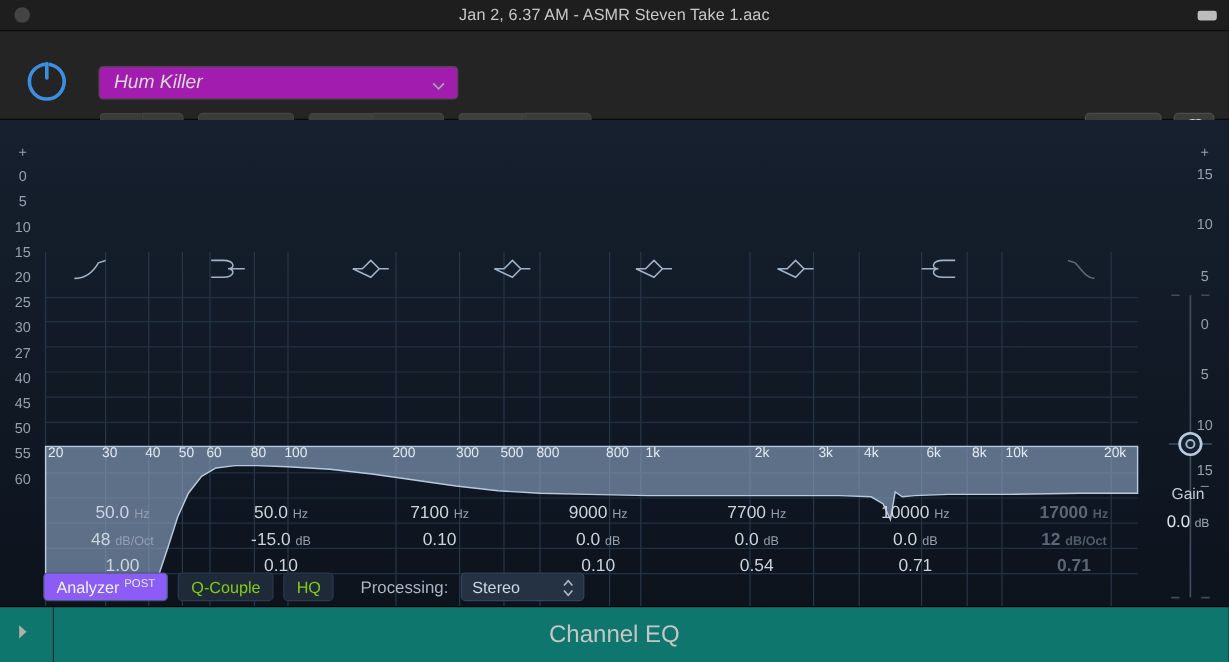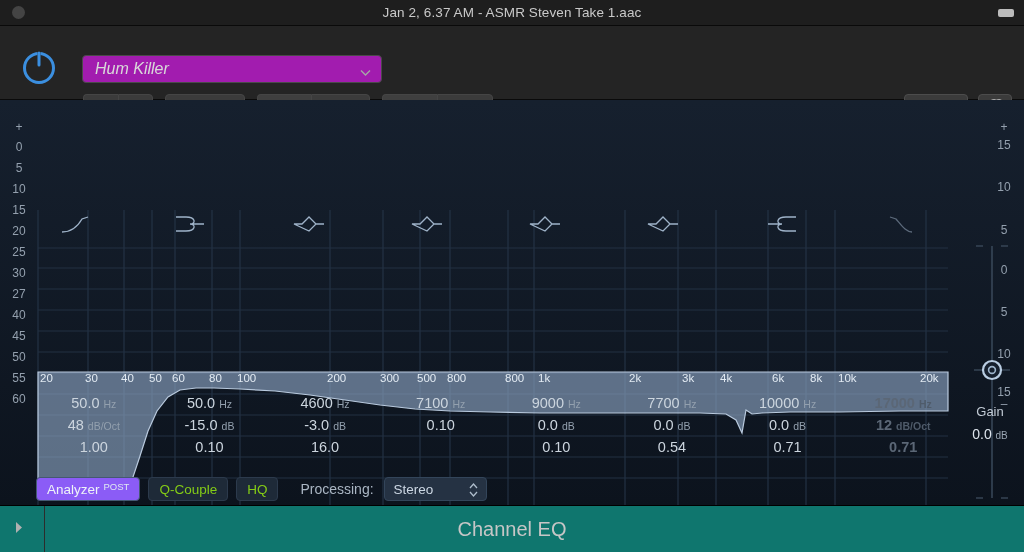--- a/index.html
+++ b/index.html
@@ -126,21 +126,21 @@
   }
   .gain-value {
     position: absolute; right: 4px; top: 326px;
     width: 60px; text-align: center;
     font-size: 14px; color: #dde4ec;
   }
   .gain-unit { font-size: 10px; color: #9aa6b3; }
 
   
   .params {
-    position: absolute; top: 392px; left: 36px; width: 925px; height: 64px;
+    position: absolute; top: 417px; left: 36px; width: 925px; height: 64px;
     display: flex;
   }
   .pcol { flex: 1; text-align: center; }
   .pcol .row1 { font-size: 14.5px; color: #ccd5de; line-height: 22px; }
   .pcol .row2 { font-size: 14.5px; color: #ccd5de; line-height: 21px; }
   .pcol .row3 { font-size: 14.5px; color: #ccd5de; line-height: 21px; }
   .pcol.off .row1, .pcol.off .row2, .pcol.off .row3 { color: #5b6776; font-weight: bold; }
   .unit { font-size: 10.5px; color: #93a0ae; }
   .pcol.off .unit { color: #4f5b6a; }
 
@@ -407,25 +407,20 @@
       <div class="row2"><span>48</span> <span class="unit">dB/Oct</span></div>
       <div class="row3">1.00</div>
     </div>
 
     <div class="pcol">
       <div class="row1"><span>50.0</span> <span class="unit">Hz</span></div>
       <div class="row2"><span>-15.0</span> <span class="unit">dB</span></div>
       <div class="row3">0.10</div>
     </div>
 
-    <div class="pcol">
-      <div class="row1"><span>4600</span> <span class="unit">Hz</span></div>
-      <div class="row2"><span>-3.0</span> <span class="unit">dB</span></div>
-      <div class="row3">16.0</div>
-    </div>
 
     <div class="pcol">
       <div class="row1"><span>7100</span> <span class="unit">Hz</span></div>
       <div class="row3">0.10</div>
     </div>
 
     <div class="pcol">
       <div class="row1"><span>9000</span> <span class="unit">Hz</span></div>
       <div class="row2"><span>0.0</span> <span class="unit">dB</span></div>
       <div class="row3">0.10</div>

